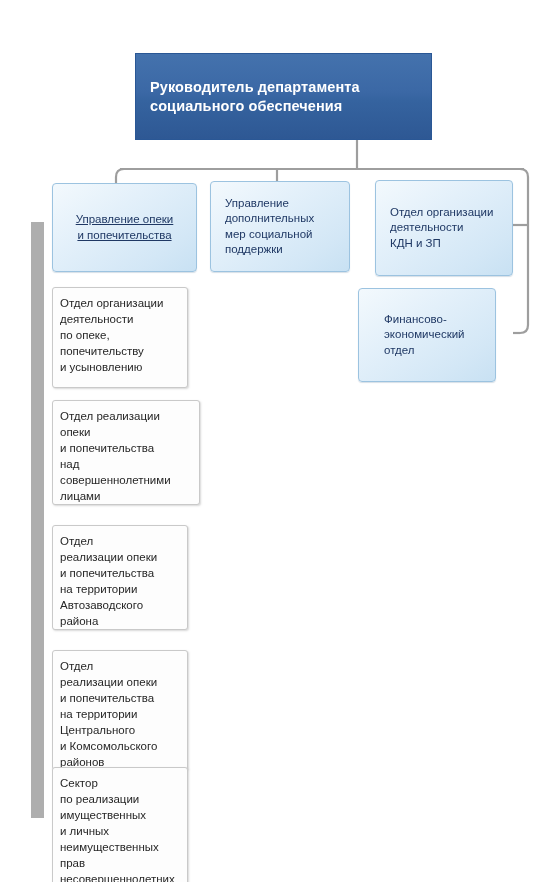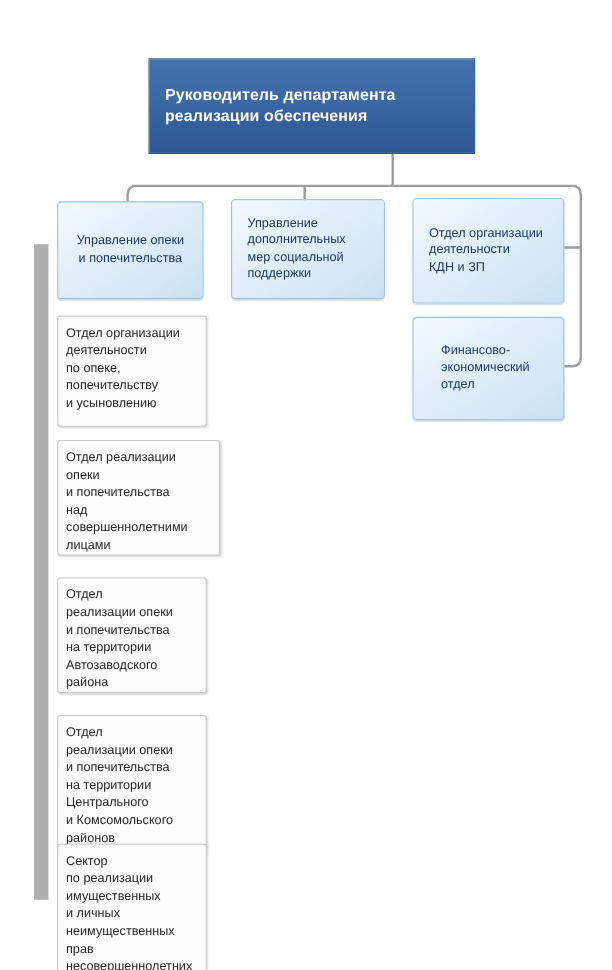--- a/index.html
+++ b/index.html
@@ -128,42 +128,42 @@
       <path d="M528,225 L513,225"></path>
 
       <path d="M520,333 L513,333"></path>
     </g>
   </svg>
 
   <div class="spine" style="left:31px; top:222px; width:13px; height:596px;"></div>
 
   <div class="node node-root" style="left:135px; top:53px; width:297px; height:87px;">
     <span class="node-text">Руководитель департамента
-реализации обеспечения</span>
-  </div>
-
-  <div class="node node-div center" style="left:52px; top:183px; width:133px; height:89px;">
+социального обеспечения</span>
+  </div>
+
+  <div class="node node-div center" style="left:52px; top:183px; width:145px; height:89px;text-decoration:underline;">
     <span class="node-text">Управление опеки
 и попечительства</span>
   </div>
 
   <div class="node node-div left" style="left:210px; top:181px; width:140px; height:91px;">
     <span class="node-text">Управление
 дополнительных
 мер социальной
 поддержки</span>
   </div>
 
   <div class="node node-div left" style="left:375px; top:180px; width:138px; height:96px;">
     <span class="node-text">Отдел организации
 деятельности
 КДН и ЗП</span>
   </div>
 
-  <div class="node node-div indent" style="left:375px; top:288px; width:138px; height:94px;">
+  <div class="node node-div indent" style="left:358px; top:288px; width:138px; height:94px;">
     <span class="node-text">Финансово-
 экономический
 отдел</span>
   </div>
 
   <div class="node node-sub" style="left:52px; top:287px; width:136px; height:101px;">
     <span class="node-text">Отдел организации
 деятельности
 по опеке,
 попечительству

